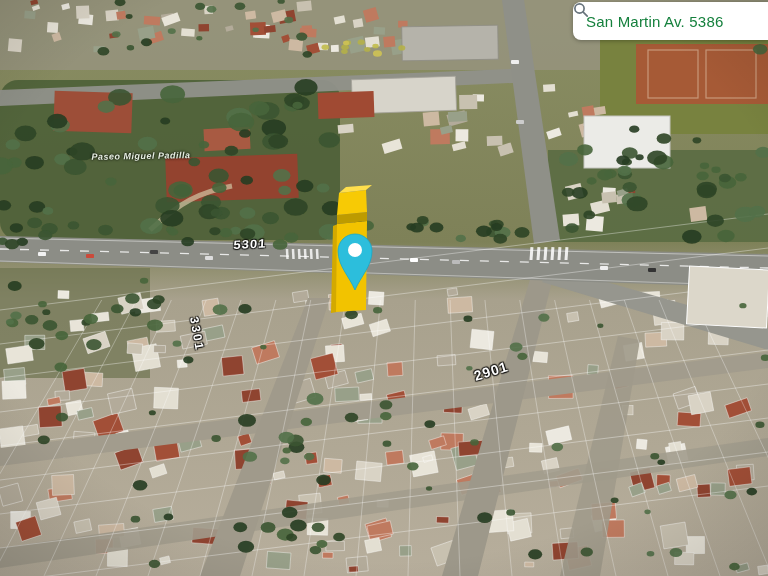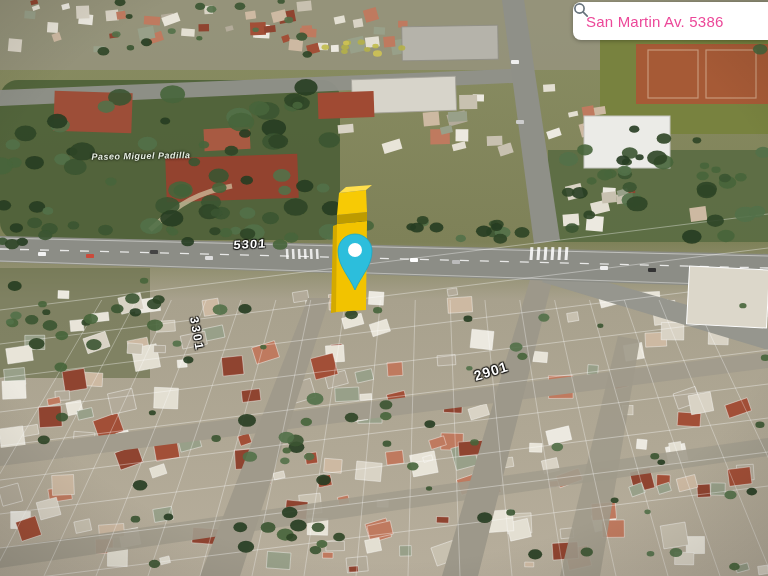--- a/index.html
+++ b/index.html
@@ -26,21 +26,21 @@
     color:#e6eee1;letter-spacing:.5px;
     text-shadow:0 0 2px rgba(0,0,0,.85),0 0 3px rgba(0,0,0,.7);
     transform:translate(-50%,-50%) rotate(-1deg);}
   
   .searchbar{
     position:absolute;top:2px;left:573px;width:195px;height:38px;
     background:#ffffff;border-radius:8px 0 0 8px;
     box-shadow:0 1px 4px rgba(0,0,0,.3);
     display:flex;align-items:center;gap:9px;padding-left:13px;box-sizing:border-box;
   }
-  .search-text{font-size:15px;color:#ec4899;letter-spacing:.2px;}
+  .search-text{font-size:15px;color:#15803d;letter-spacing:.2px;}
 </style>
 </head>
 <body>
 
 <div class="stage">
 
   <svg width="768" height="576" viewBox="0 0 768 576">
     <defs>
       <filter id="soft" x="-20%" y="-20%" width="140%" height="140%">
         <feGaussianBlur stdDeviation="0.7"></feGaussianBlur>

